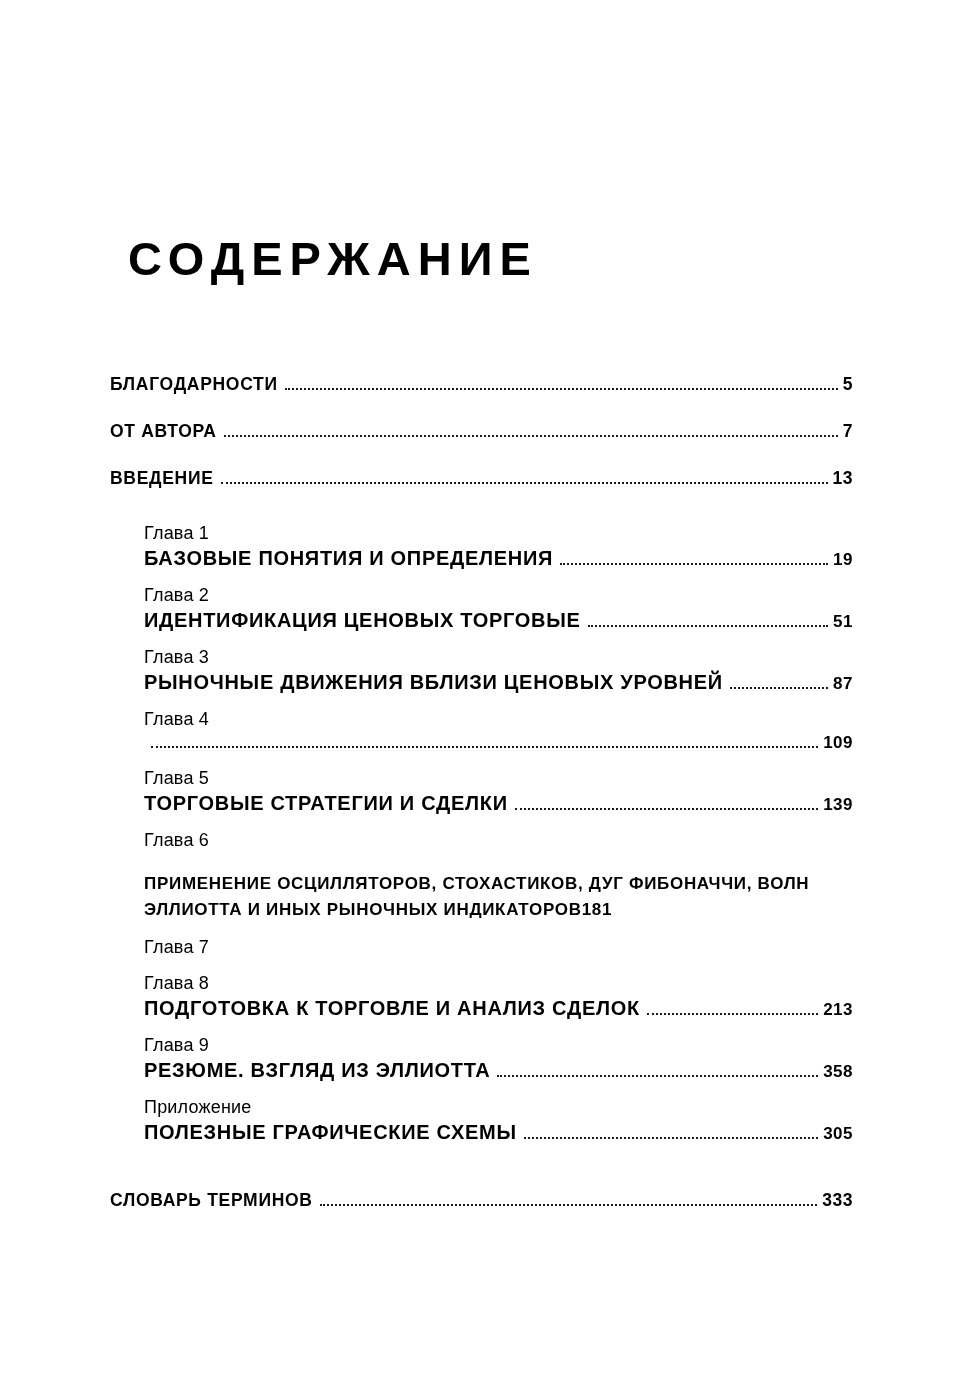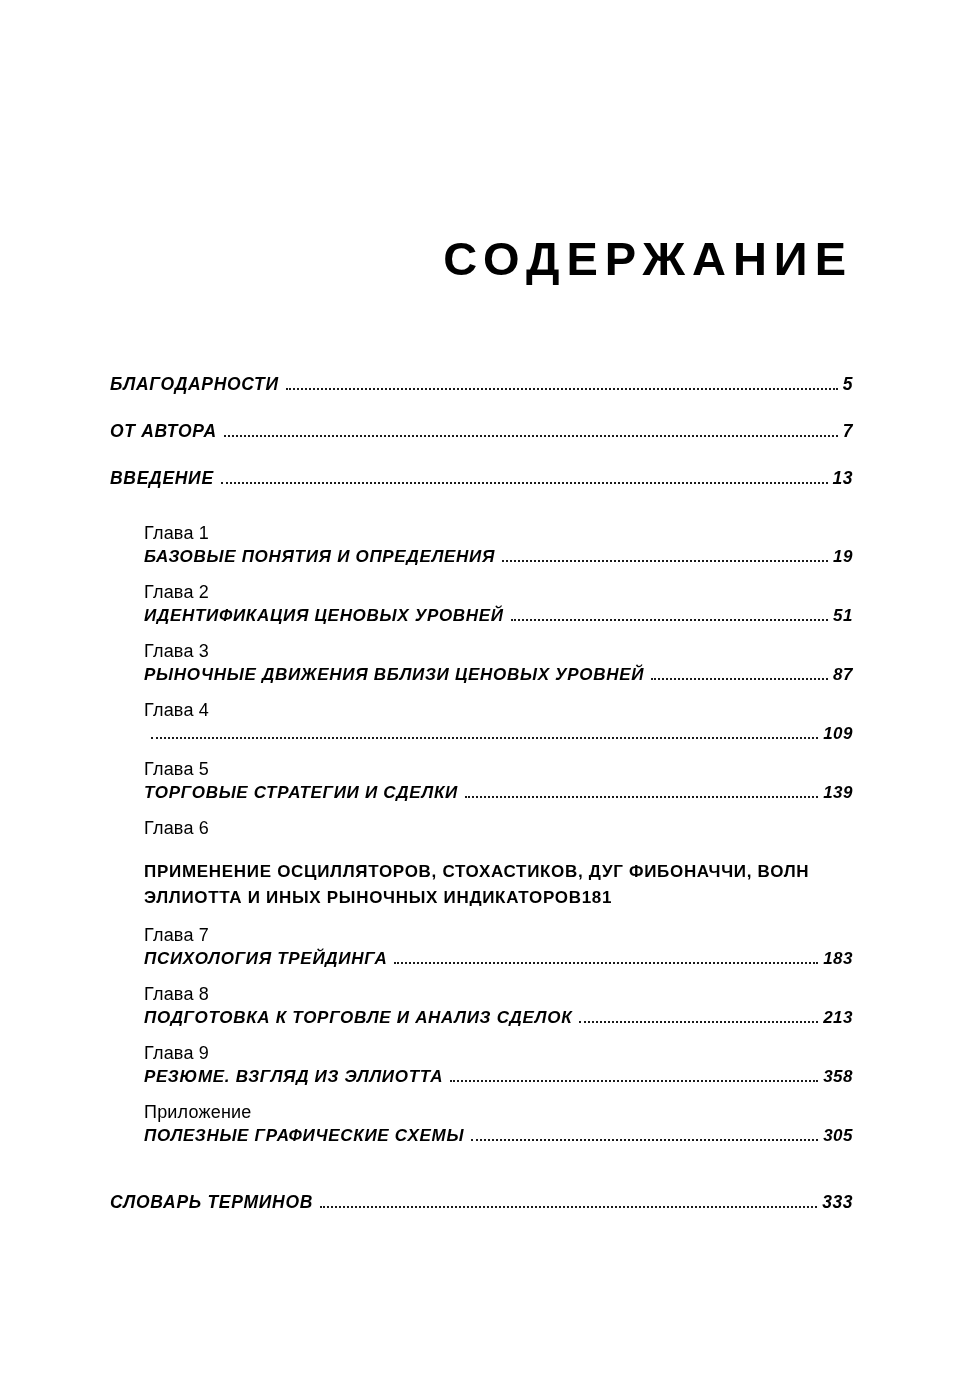--- a/index.html
+++ b/index.html
@@ -16,39 +16,38 @@
     overflow: hidden;
   }
   .page {
     width: 963px;
     height: 1388px;
     box-sizing: border-box;
     padding: 0 110px;
     position: relative;
   }
   .toc-title {
-    text-align: right;
+    text-align: left;
     font-size: 47px;
     font-weight: 700;
     letter-spacing: 7px;
     margin: 0;
     padding-top: 235px;
     padding-left: 18px;
     line-height: 1;
     font-family: "Liberation Sans", sans-serif;
   }
   .toc-list {
     margin-top: 92px;
   }
   
   .row {
     display: flex;
     align-items: baseline;
     width: 100%;
-    font-style: italic;
   }
   .row .label {
     font-size: 17.5px;
     font-weight: 700;
     letter-spacing: 0.7px;
     white-space: nowrap;
   }
   .row .leader {
     flex: 1 1 auto;
     border-bottom: 2.2px dotted #1a1a1a;
@@ -71,21 +70,21 @@
     margin-bottom: 15px;
   }
   .chapter-name {
     font-size: 18px;
     font-weight: 400;
     margin-bottom: 3px;
     letter-spacing: 0.2px;
   }
   .chapter .row .label {
     font-weight: 700;
-    font-size: 17px;
+    font-size: 20px;
     letter-spacing: 0.7px;
   }
   .chapter .row .page-num {
     font-size: 17px;
   }
   .chapter-title-multiline {
     font-size: 17px;
     font-weight: 700;
     letter-spacing: 0.7px;
     line-height: 1.5;
@@ -141,21 +140,21 @@
       <div class="row">
         <span class="label">БАЗОВЫЕ ПОНЯТИЯ И ОПРЕДЕЛЕНИЯ</span>
         <span class="leader"></span>
         <span class="page-num">19</span>
       </div>
     </div>
 
     <div class="chapter">
       <div class="chapter-name">Глава 2</div>
       <div class="row">
-        <span class="label">ИДЕНТИФИКАЦИЯ ЦЕНОВЫХ УРОВНЕЙ</span>
+        <span class="label">ИДЕНТИФИКАЦИЯ ЦЕНОВЫХ ТОРГОВЫЕ</span>
         <span class="leader"></span>
         <span class="page-num">51</span>
       </div>
     </div>
 
     <div class="chapter">
       <div class="chapter-name">Глава 3</div>
       <div class="row">
         <span class="label">РЫНОЧНЫЕ ДВИЖЕНИЯ ВБЛИЗИ ЦЕНОВЫХ УРОВНЕЙ</span>
         <span class="leader"></span>
@@ -187,25 +186,20 @@
         <span class="second-row">
           <span class="label">ЭЛЛИОТТА И ИНЫХ РЫНОЧНЫХ ИНДИКАТОРОВ</span>
           <span class="leader"></span>
           <span class="page-num">181</span>
         </span>
       </div>
     </div>
 
     <div class="chapter">
       <div class="chapter-name">Глава 7</div>
-      <div class="row">
-        <span class="label">ПСИХОЛОГИЯ ТРЕЙДИНГА</span>
-        <span class="leader"></span>
-        <span class="page-num">183</span>
-      </div>
     </div>
 
     <div class="chapter">
       <div class="chapter-name">Глава 8</div>
       <div class="row">
         <span class="label">ПОДГОТОВКА К ТОРГОВЛЕ И АНАЛИЗ СДЕЛОК</span>
         <span class="leader"></span>
         <span class="page-num">213</span>
       </div>
     </div>

